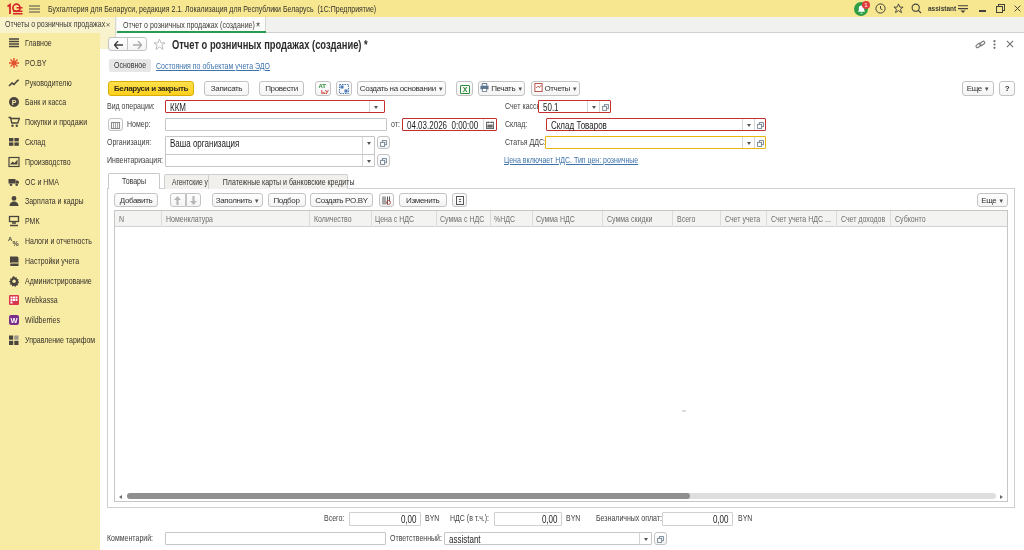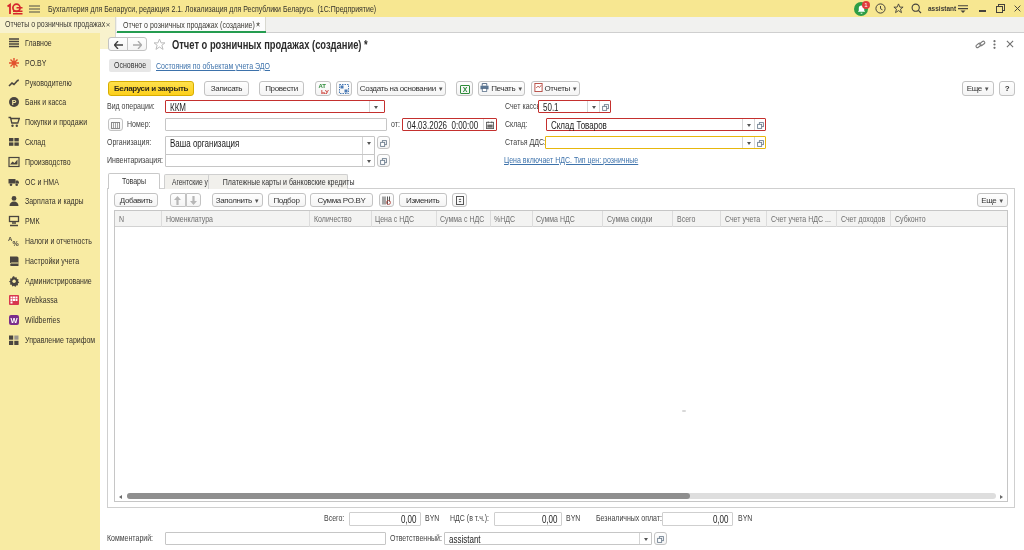--- a/index.html
+++ b/index.html
@@ -324,21 +324,21 @@
 
 <div class="btn" style="left:114px;top:193px;width:44px;height:13.5px;line-height:13px;">Добавить</div>
 <div class="btn" style="left:170px;top:193px;width:15.5px;height:13.5px;border-radius:3px 0 0 3px;"><svg width="7" height="9" viewBox="0 0 7 9" style="margin-top:2px;">
       <path d="M3.5 0L7 4H4.6v5H2.4V4H0z" fill="#b7b7b7"></path>
     </svg></div>
 <div class="btn" style="left:185.5px;top:193px;width:15.5px;height:13.5px;border-radius:0 3px 3px 0;"><svg width="7" height="9" viewBox="0 0 7 9" style="margin-top:2px;">
       <path d="M3.5 9L0 5h2.4V0h2.2v5H7z" fill="#b7b7b7"></path>
     </svg></div>
 <div class="btn" style="left:212px;top:193px;width:51px;height:13.5px;line-height:13px;">Заполнить <span style="font-size:6px;color:#555;">▼</span></div>
 <div class="btn" style="left:267.5px;top:193px;width:38px;height:13.5px;line-height:13px;">Подбор</div>
-<div class="btn" style="left:310px;top:193px;width:63px;height:13.5px;line-height:13px;">Сумма PO.BY</div>
+<div class="btn" style="left:310px;top:193px;width:63px;height:13.5px;line-height:13px;">Создать PO.BY</div>
 <div class="btn" style="left:379px;top:193px;width:15px;height:13.5px;"><svg width="9" height="9" viewBox="0 0 9 9" style="margin-top:2px;">
       <path d="M1 0.5v8M3 0.5v8M5.5 0.5v8M7.5 0.5v5" stroke="#555" stroke-width="1"></path>
       <circle cx="6.5" cy="6.5" r="2" fill="none" stroke="#b5453c" stroke-width="0.8"></circle>
     </svg></div>
 <div class="btn" style="left:399px;top:193px;width:47.5px;height:13.5px;line-height:13px;">Изменить</div>
 <div class="btn" style="left:452px;top:193px;width:15px;height:13.5px;"><svg width="8" height="9" viewBox="0 0 8 9" style="margin-top:2px;">
       <rect x="0.5" y="0.5" width="7" height="8" fill="none" stroke="#555"></rect>
       <path d="M4 2.5l1.5 1.5h-3zM4 6.5L2.5 5h3z" fill="#555"></path>
     </svg></div>
 <div class="btn" style="left:977px;top:193px;width:31px;height:13.5px;line-height:13px;">Еще <span style="font-size:6px;color:#555;">▼</span></div>

